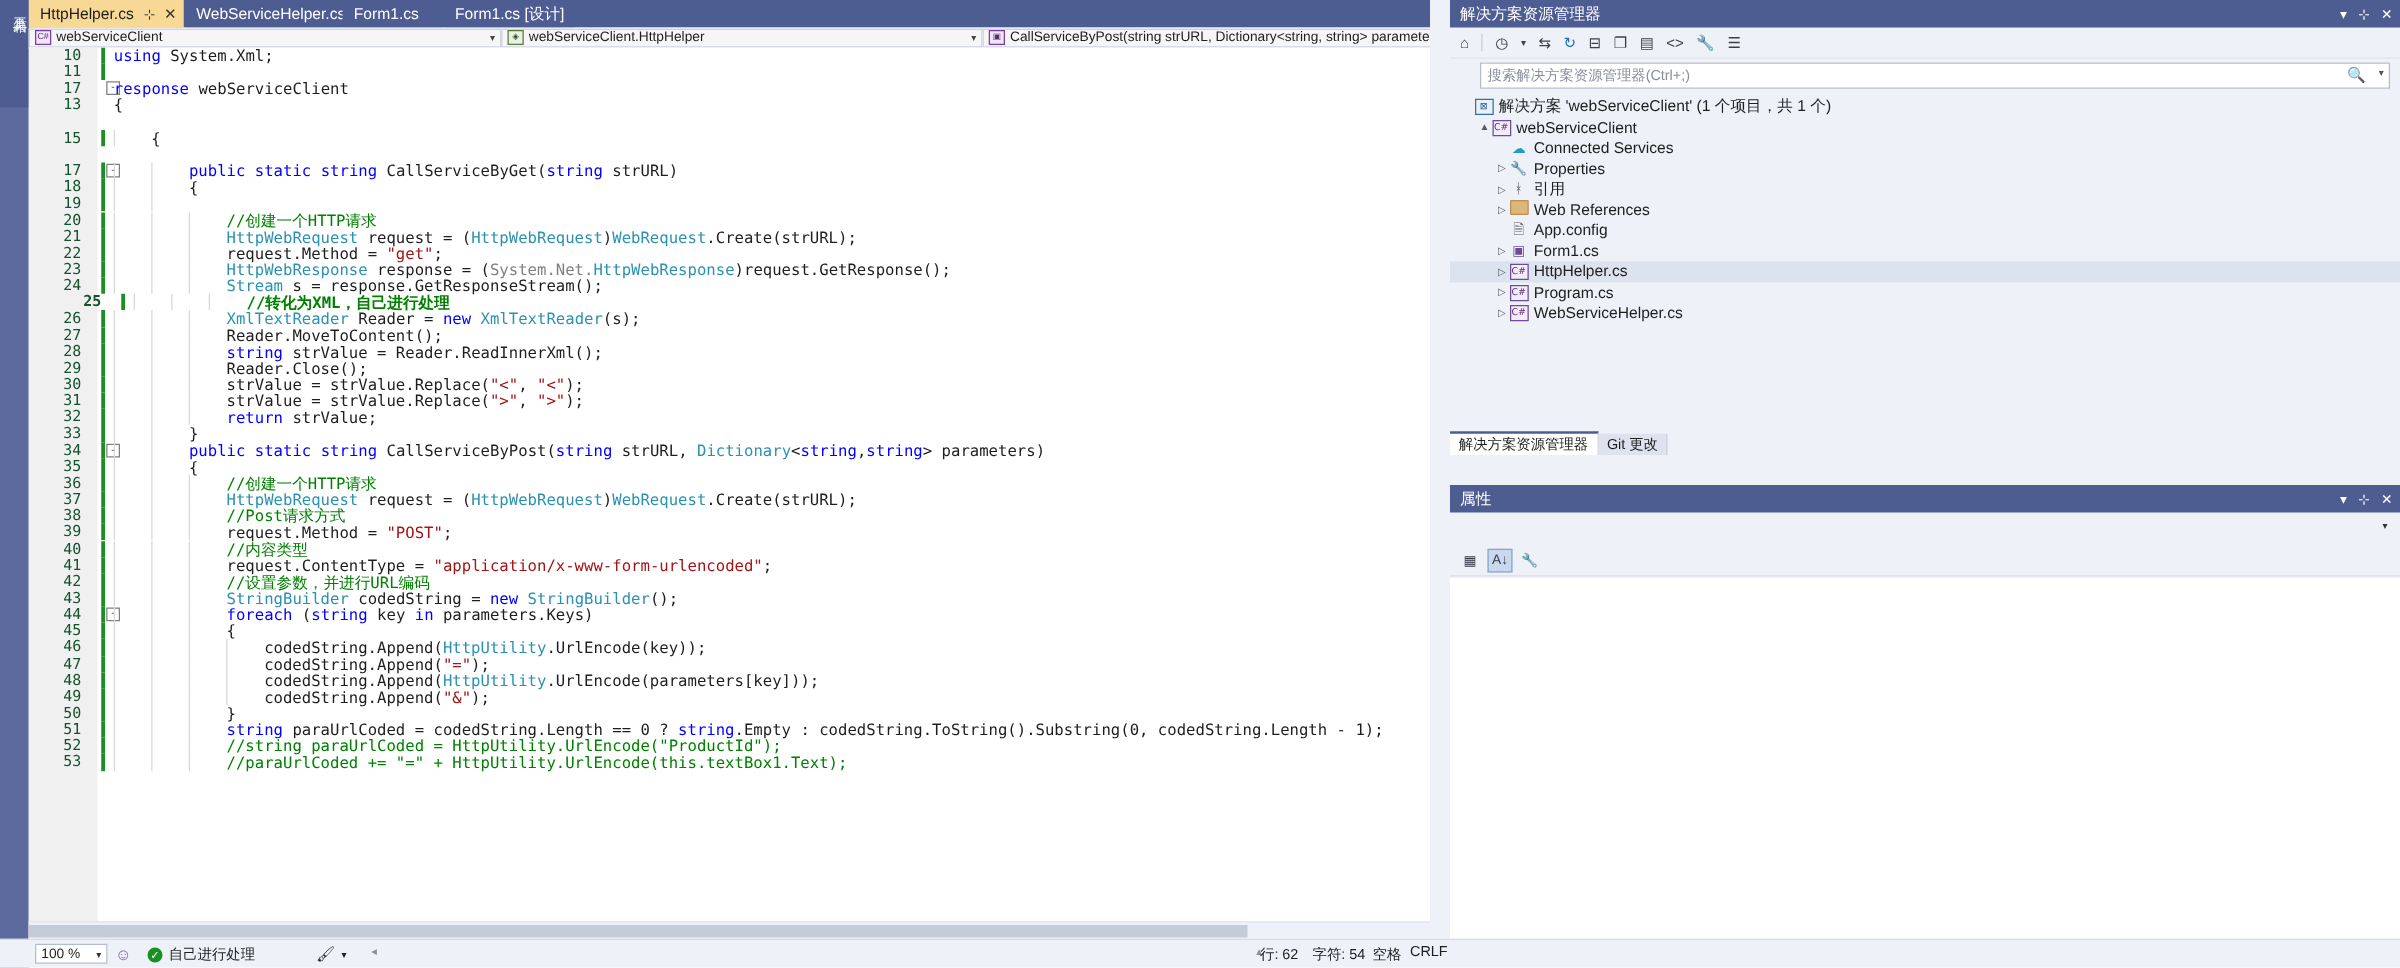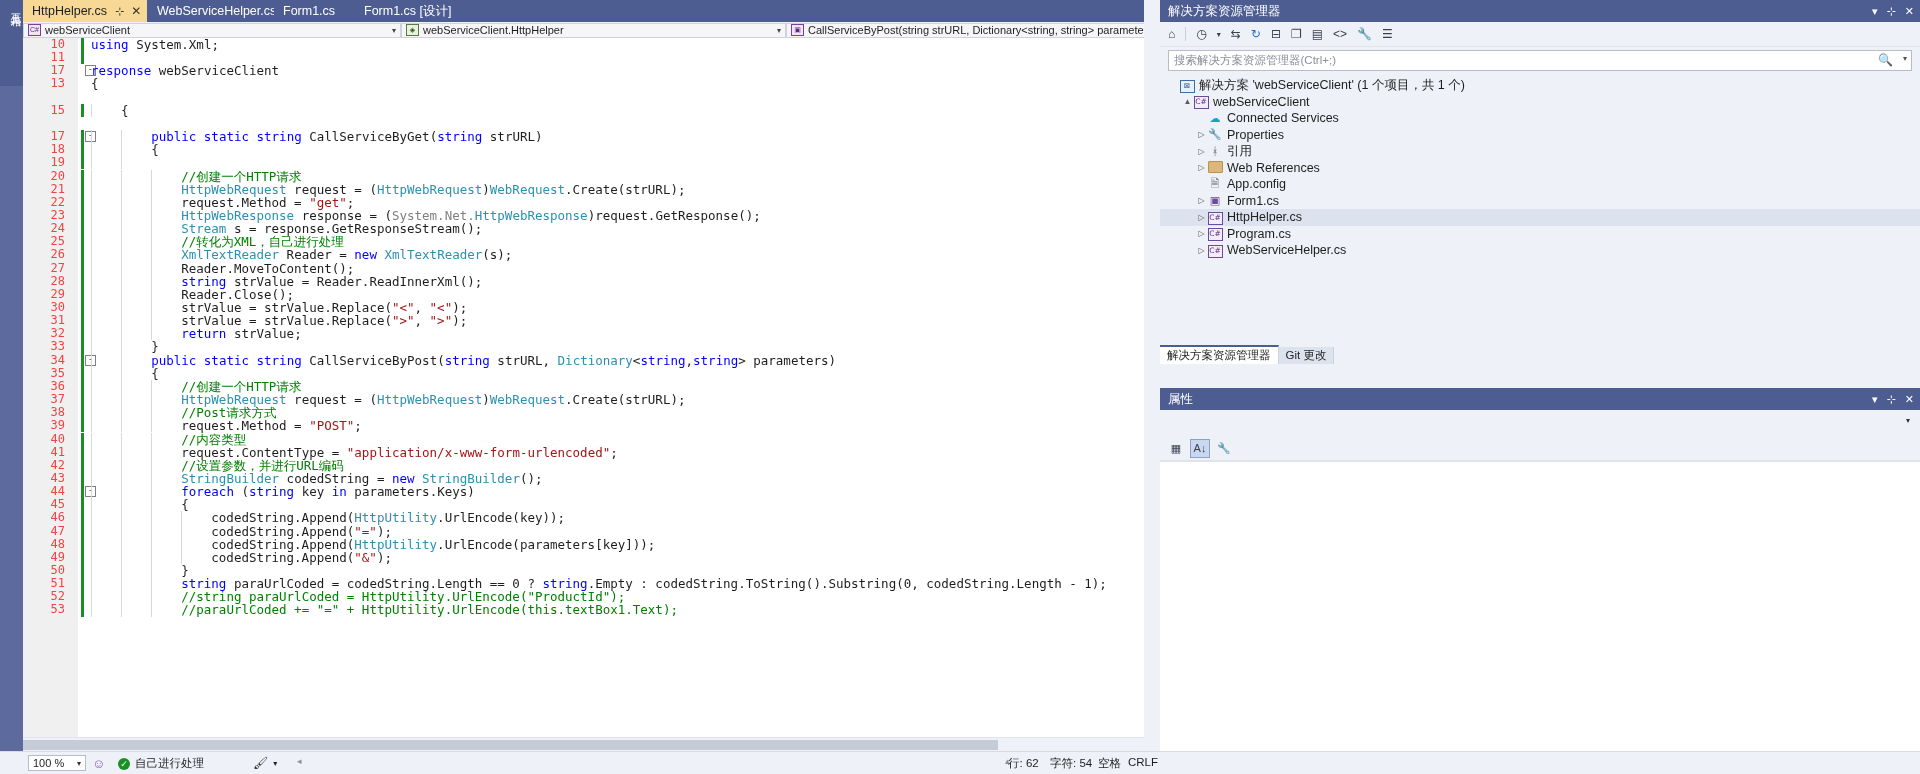--- a/index.html
+++ b/index.html
@@ -84,21 +84,21 @@
     background:#f0f0f0;
   }
   .codearea{
     position:absolute;left:0;top:0;width:1400px;height:714px;
     font-family:"DejaVu Sans Mono","Liberation Mono",monospace;
     font-size:12.5px;line-height:13.15px;
   }
   .line{position:relative;height:13.15px;white-space:pre;}
   .lnum{
     position:absolute;left:0;top:0;width:42px;text-align:right;
-    color:#ef4444;font-size:12px;
+    color:#14532d;font-size:12px;
   }
   .ctext{position:absolute;left:68px;top:0;color:#1e1e1e;}
   
   .chg{position:absolute;left:58px;top:0;width:3px;height:13.15px;}
   .chg.g{background:#1a8f23;}
   .fold{
     position:absolute;left:62px;top:1px;width:9px;height:9px;
     border:1px solid #808080;background:#fff;color:#404040;
     font-size:8px;line-height:8px;text-align:center;
     font-family:"DejaVu Sans Mono",monospace;
@@ -169,21 +169,21 @@
     position:absolute;right:6px;top:0;height:22px;display:flex;align-items:center;gap:9px;
     font-size:11px;color:#ffffff;
   }
   .sln-toolbar{
     height:24px;background:#eef1f7;border-bottom:1px solid #dfe3ec;
     display:flex;align-items:center;gap:10px;padding-left:8px;
     font-size:12px;color:#3b3f4d;
   }
   .sln-toolbar .sep{width:1px;height:14px;background:#c9cede;}
   .sln-search{
-    margin:3px 8px 3px 8px;height:19px;background:#ffffff;border:1px solid #b7bcc9;
+    margin:3px 8px 3px 24px;height:19px;background:#ffffff;border:1px solid #b7bcc9;
     position:relative;display:flex;align-items:center;padding-left:5px;
     font-size:11.5px;color:#8a8f9c;
   }
   .sln-search .mag{position:absolute;right:18px;top:2px;color:#3b6ea5;font-size:12px;}
   .sln-search .cv{position:absolute;right:4px;top:3px;color:#555;font-size:8px;}
   .tree{padding-top:3px;font-size:12.5px;color:#1e1e1e;}
   .trow{height:16.5px;display:flex;align-items:center;white-space:nowrap;}
   .trow.sel{background:#dde3ee;}
   .tw{display:inline-block;width:11px;text-align:center;color:#5a5a5a;font-size:8px;flex:none;}
   .ticon{display:inline-block;width:16px;text-align:center;margin-right:4px;flex:none;font-size:11px;}
@@ -289,21 +289,21 @@
         <div class="line" style="top: 39.45px; position: absolute; left: 0px; width: 1400px;"><span class="lnum">13</span><span class="ctext" style="left: 68px;"><span class="pl">{</span></span></div>
         <div class="line" style="top: 65.75px; position: absolute; left: 0px; width: 1400px;"><span class="lnum">15</span><span class="chg g"></span><span class="guide" style="left: 68px;"></span><span class="ctext" style="left: 98.08px;"><span class="pl">{</span></span></div>
         <div class="line" style="top: 92.05px; position: absolute; left: 0px; width: 1400px;"><span class="lnum">17</span><span class="chg g"></span><span class="fold">-</span><span class="guide" style="left: 68px;"></span><span class="guide" style="left: 98.08px;"></span><span class="ctext" style="left: 128.16px;"><span class="kw">public </span><span class="kw">static </span><span class="kw">string </span><span class="pl">CallServiceByGet(</span><span class="kw">string</span><span class="pl"> strURL)</span></span></div>
         <div class="line" style="top: 105.2px; position: absolute; left: 0px; width: 1400px;"><span class="lnum">18</span><span class="chg g"></span><span class="guide" style="left: 68px;"></span><span class="guide" style="left: 98.08px;"></span><span class="ctext" style="left: 128.16px;"><span class="pl">{</span></span></div>
         <div class="line" style="top: 118.35px; position: absolute; left: 0px; width: 1400px;"><span class="lnum">19</span><span class="chg g"></span><span class="guide" style="left: 68px;"></span><span class="guide" style="left: 98.08px;"></span><span class="ctext" style="left: 128.16px;"></span></div>
         <div class="line" style="top: 131.5px; position: absolute; left: 0px; width: 1400px;"><span class="lnum">20</span><span class="chg g"></span><span class="guide" style="left: 68px;"></span><span class="guide" style="left: 98.08px;"></span><span class="guide" style="left: 128.16px;"></span><span class="ctext" style="left: 158.24px;"><span class="cm">//创建一个HTTP请求</span></span></div>
         <div class="line" style="top: 144.65px; position: absolute; left: 0px; width: 1400px;"><span class="lnum">21</span><span class="chg g"></span><span class="guide" style="left: 68px;"></span><span class="guide" style="left: 98.08px;"></span><span class="guide" style="left: 128.16px;"></span><span class="ctext" style="left: 158.24px;"><span class="ty">HttpWebRequest</span><span class="pl"> request = (</span><span class="ty">HttpWebRequest</span><span class="pl">)</span><span class="ty">WebRequest</span><span class="pl">.Create(strURL);</span></span></div>
         <div class="line" style="top: 157.8px; position: absolute; left: 0px; width: 1400px;"><span class="lnum">22</span><span class="chg g"></span><span class="guide" style="left: 68px;"></span><span class="guide" style="left: 98.08px;"></span><span class="guide" style="left: 128.16px;"></span><span class="ctext" style="left: 158.24px;"><span class="pl">request.Method = </span><span class="st">"get"</span><span class="pl">;</span></span></div>
         <div class="line" style="top: 170.95px; position: absolute; left: 0px; width: 1400px;"><span class="lnum">23</span><span class="chg g"></span><span class="guide" style="left: 68px;"></span><span class="guide" style="left: 98.08px;"></span><span class="guide" style="left: 128.16px;"></span><span class="ctext" style="left: 158.24px;"><span class="ty">HttpWebResponse</span><span class="pl"> response = (</span><span class="gy">System.Net.</span><span class="ty">HttpWebResponse</span><span class="pl">)request.GetResponse();</span></span></div>
         <div class="line" style="top: 184.1px; position: absolute; left: 0px; width: 1400px;"><span class="lnum">24</span><span class="chg g"></span><span class="guide" style="left: 68px;"></span><span class="guide" style="left: 98.08px;"></span><span class="guide" style="left: 128.16px;"></span><span class="ctext" style="left: 158.24px;"><span class="ty">Stream</span><span class="pl"> s = response.GetResponseStream();</span></span></div>
-        <div class="line" style="top: 197.25px; position: absolute; left: 0px; width: 1400px;"><span class="lnum">25</span><span class="chg g"></span><span class="guide" style="left: 68px;"></span><span class="guide" style="left: 98.08px;"></span><span class="guide" style="left: 128.16px;"></span><span class="ctext" style="left: 158.24px; text-align: right;"><span class="cm">//转化为XML，自己进行处理</span></span></div>
+        <div class="line" style="top: 197.25px; position: absolute; left: 16px; width: 1400px; font-weight: bold;"><span class="lnum">25</span><span class="chg g"></span><span class="guide" style="left: 68px;"></span><span class="guide" style="left: 98.08px;"></span><span class="guide" style="left: 128.16px;"></span><span class="ctext" style="left: 158.24px; text-align: right;"><span class="cm">//转化为XML，自己进行处理</span></span></div>
         <div class="line" style="top: 210.4px; position: absolute; left: 0px; width: 1400px;"><span class="lnum">26</span><span class="chg g"></span><span class="guide" style="left: 68px;"></span><span class="guide" style="left: 98.08px;"></span><span class="guide" style="left: 128.16px;"></span><span class="ctext" style="left: 158.24px;"><span class="ty">XmlTextReader</span><span class="pl"> Reader = </span><span class="kw">new </span><span class="ty">XmlTextReader</span><span class="pl">(s);</span></span></div>
         <div class="line" style="top: 223.55px; position: absolute; left: 0px; width: 1400px;"><span class="lnum">27</span><span class="chg g"></span><span class="guide" style="left: 68px;"></span><span class="guide" style="left: 98.08px;"></span><span class="guide" style="left: 128.16px;"></span><span class="ctext" style="left: 158.24px;"><span class="pl">Reader.MoveToContent();</span></span></div>
         <div class="line" style="top: 236.7px; position: absolute; left: 0px; width: 1400px;"><span class="lnum">28</span><span class="chg g"></span><span class="guide" style="left: 68px;"></span><span class="guide" style="left: 98.08px;"></span><span class="guide" style="left: 128.16px;"></span><span class="ctext" style="left: 158.24px;"><span class="kw">string</span><span class="pl"> strValue = Reader.ReadInnerXml();</span></span></div>
         <div class="line" style="top: 249.85px; position: absolute; left: 0px; width: 1400px;"><span class="lnum">29</span><span class="chg g"></span><span class="guide" style="left: 68px;"></span><span class="guide" style="left: 98.08px;"></span><span class="guide" style="left: 128.16px;"></span><span class="ctext" style="left: 158.24px;"><span class="pl">Reader.Close();</span></span></div>
         <div class="line" style="top: 263px; position: absolute; left: 0px; width: 1400px;"><span class="lnum">30</span><span class="chg g"></span><span class="guide" style="left: 68px;"></span><span class="guide" style="left: 98.08px;"></span><span class="guide" style="left: 128.16px;"></span><span class="ctext" style="left: 158.24px;"><span class="pl">strValue = strValue.Replace(</span><span class="st">"&lt;"</span><span class="pl">, </span><span class="st">"&lt;"</span><span class="pl">);</span></span></div>
         <div class="line" style="top: 276.15px; position: absolute; left: 0px; width: 1400px;"><span class="lnum">31</span><span class="chg g"></span><span class="guide" style="left: 68px;"></span><span class="guide" style="left: 98.08px;"></span><span class="guide" style="left: 128.16px;"></span><span class="ctext" style="left: 158.24px;"><span class="pl">strValue = strValue.Replace(</span><span class="st">"&gt;"</span><span class="pl">, </span><span class="st">"&gt;"</span><span class="pl">);</span></span></div>
         <div class="line" style="top: 289.3px; position: absolute; left: 0px; width: 1400px;"><span class="lnum">32</span><span class="chg g"></span><span class="guide" style="left: 68px;"></span><span class="guide" style="left: 98.08px;"></span><span class="guide" style="left: 128.16px;"></span><span class="ctext" style="left: 158.24px;"><span class="kw">return </span><span class="pl">strValue;</span></span></div>
         <div class="line" style="top: 302.45px; position: absolute; left: 0px; width: 1400px;"><span class="lnum">33</span><span class="chg g"></span><span class="guide" style="left: 68px;"></span><span class="guide" style="left: 98.08px;"></span><span class="ctext" style="left: 128.16px;"><span class="pl">}</span></span></div>
         <div class="line" style="top: 315.6px; position: absolute; left: 0px; width: 1400px;"><span class="lnum">34</span><span class="chg g"></span><span class="fold">-</span><span class="guide" style="left: 68px;"></span><span class="guide" style="left: 98.08px;"></span><span class="ctext" style="left: 128.16px;"><span class="kw">public </span><span class="kw">static </span><span class="kw">string </span><span class="pl">CallServiceByPost(</span><span class="kw">string</span><span class="pl"> strURL, </span><span class="ty">Dictionary</span><span class="pl">&lt;</span><span class="kw">string</span><span class="pl">,</span><span class="kw">string</span><span class="pl">&gt; parameters)</span></span></div>
         <div class="line" style="top: 328.75px; position: absolute; left: 0px; width: 1400px;"><span class="lnum">35</span><span class="chg g"></span><span class="guide" style="left: 68px;"></span><span class="guide" style="left: 98.08px;"></span><span class="ctext" style="left: 128.16px;"><span class="pl">{</span></span></div>

